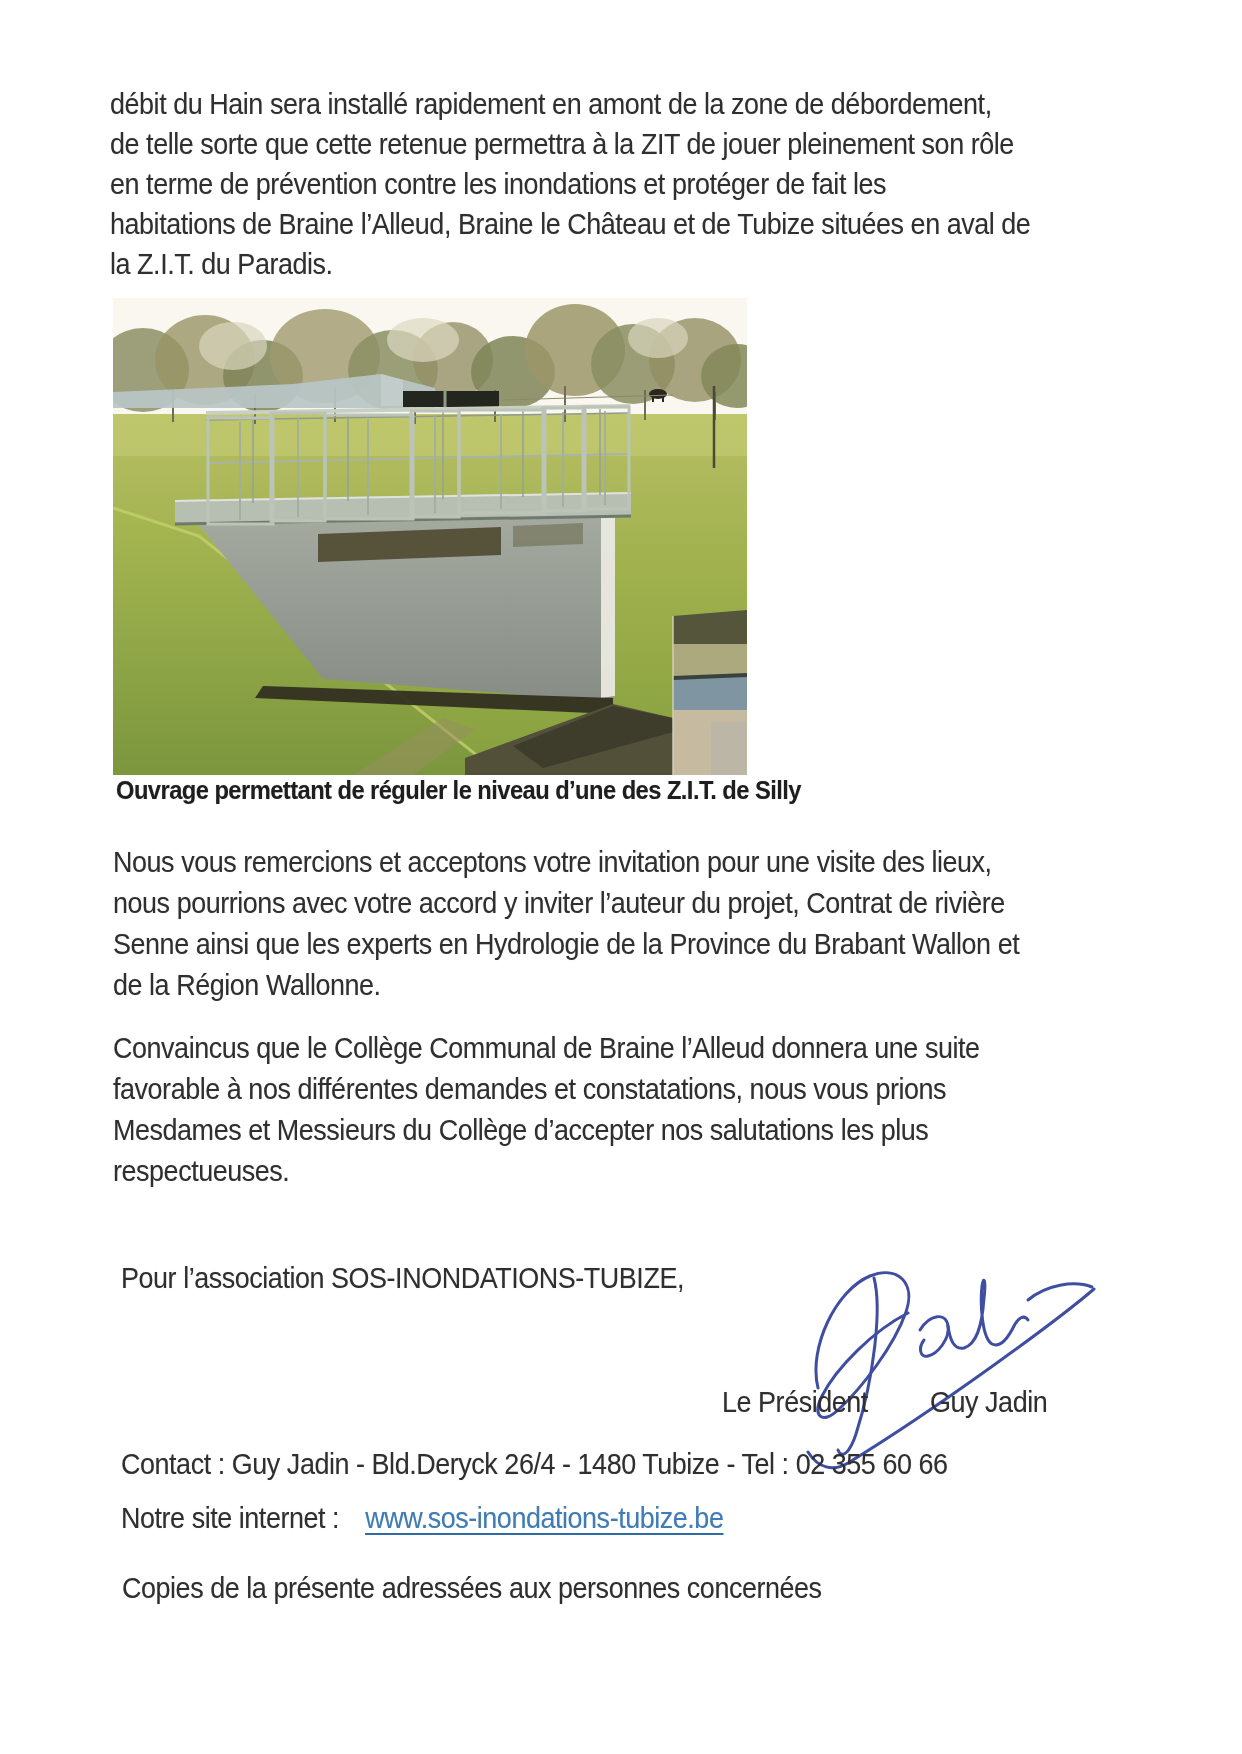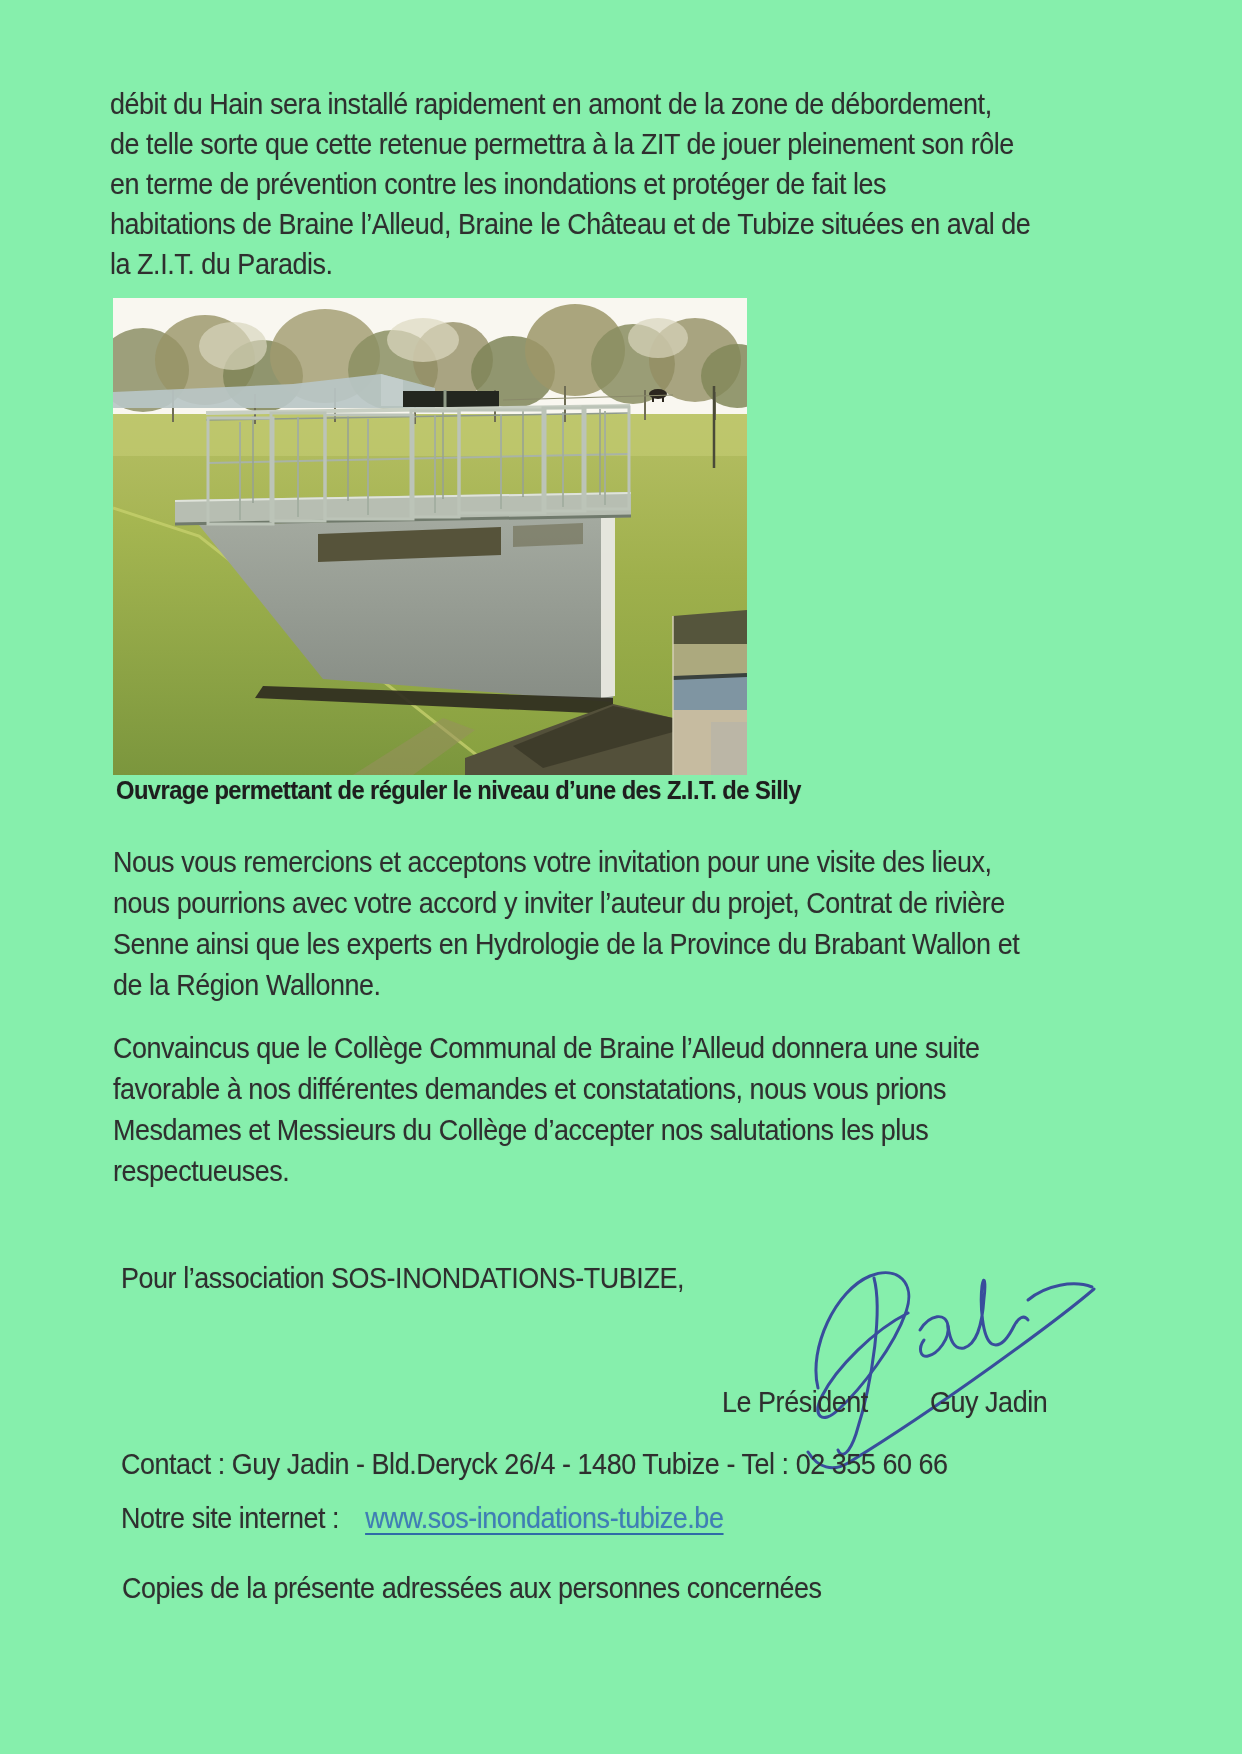--- a/index.html
+++ b/index.html
@@ -1,19 +1,19 @@
 <!DOCTYPE html>
 <html><head>
 <meta charset="utf-8">
 <style>
   html,body{margin:0;padding:0;background:#e8e8e8;}
   .page{
     position:relative;
     width:1242px;height:1754px;
-    background:#86efac;
+    background:#ffffff;
     font-family:"Liberation Sans",sans-serif;
     color:#2f2f2f;
     overflow:hidden;
   }
   .para{
     position:absolute;
     font-size:29px;
     line-height:40px;
     letter-spacing:-0.5px;
     transform:scaleX(0.93);

